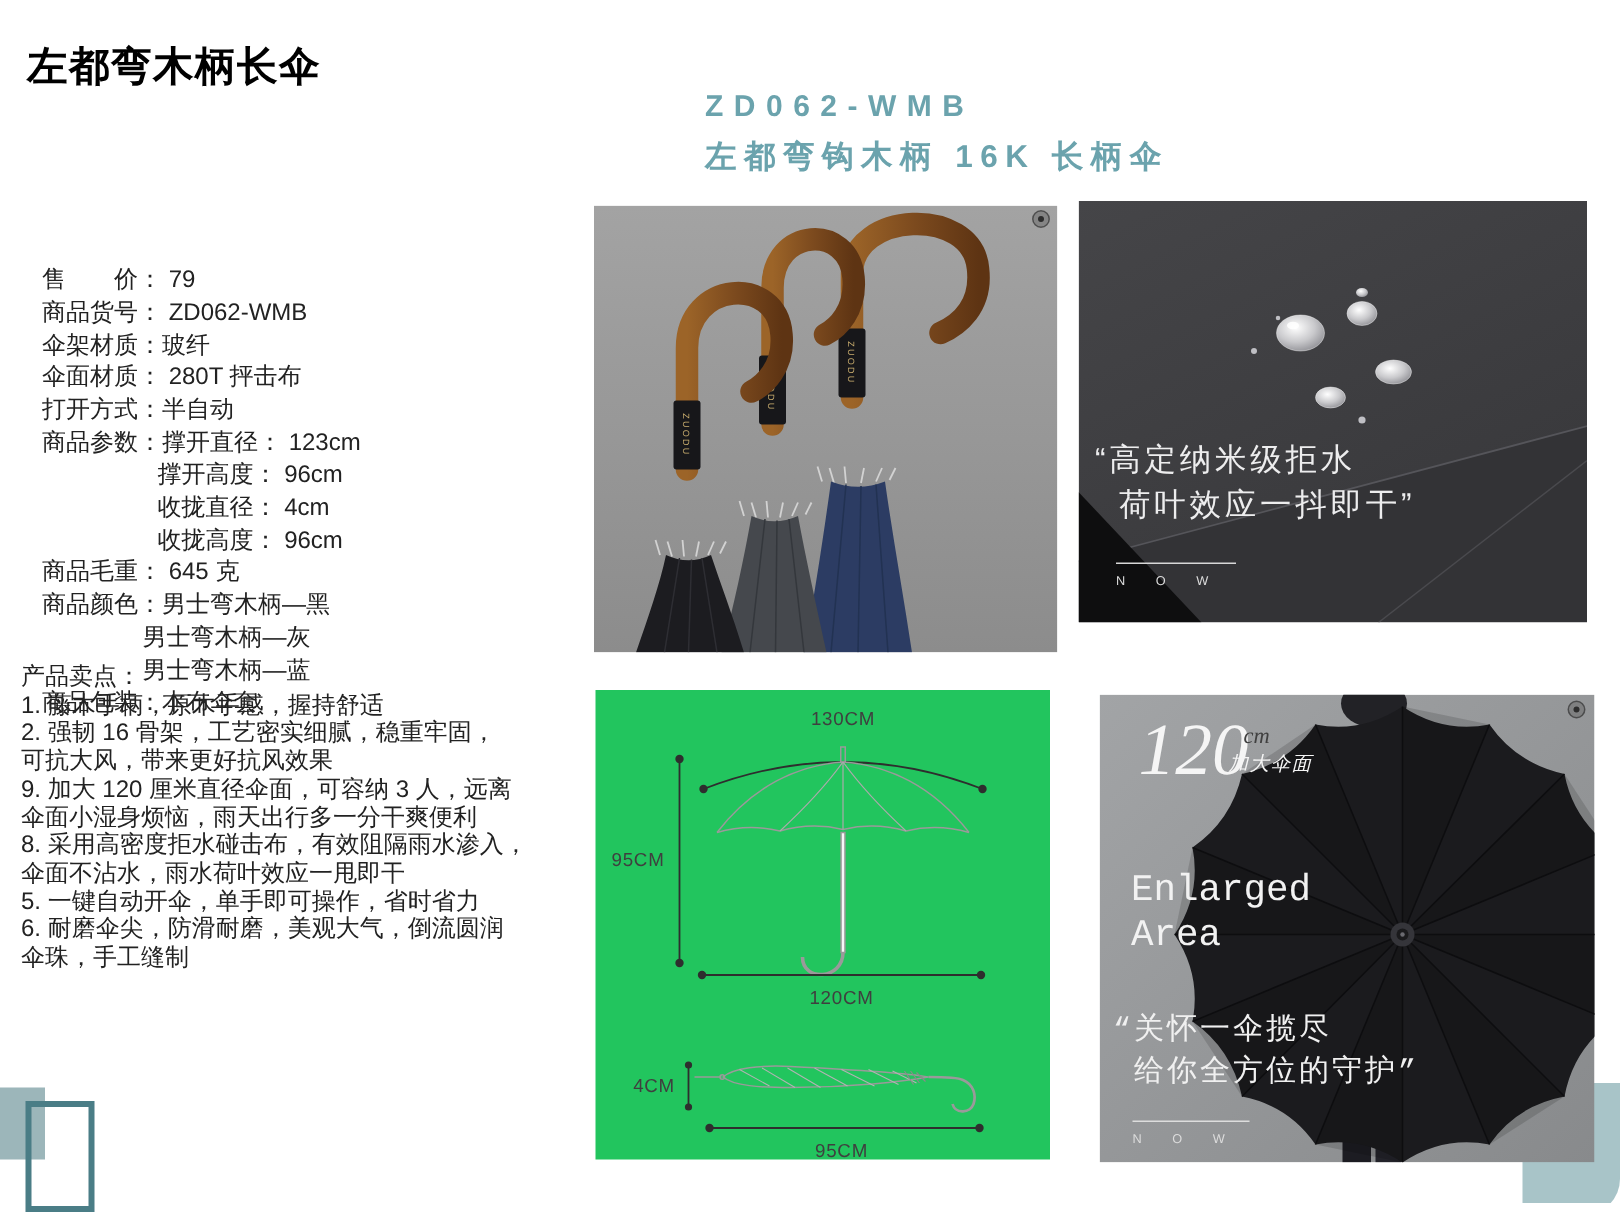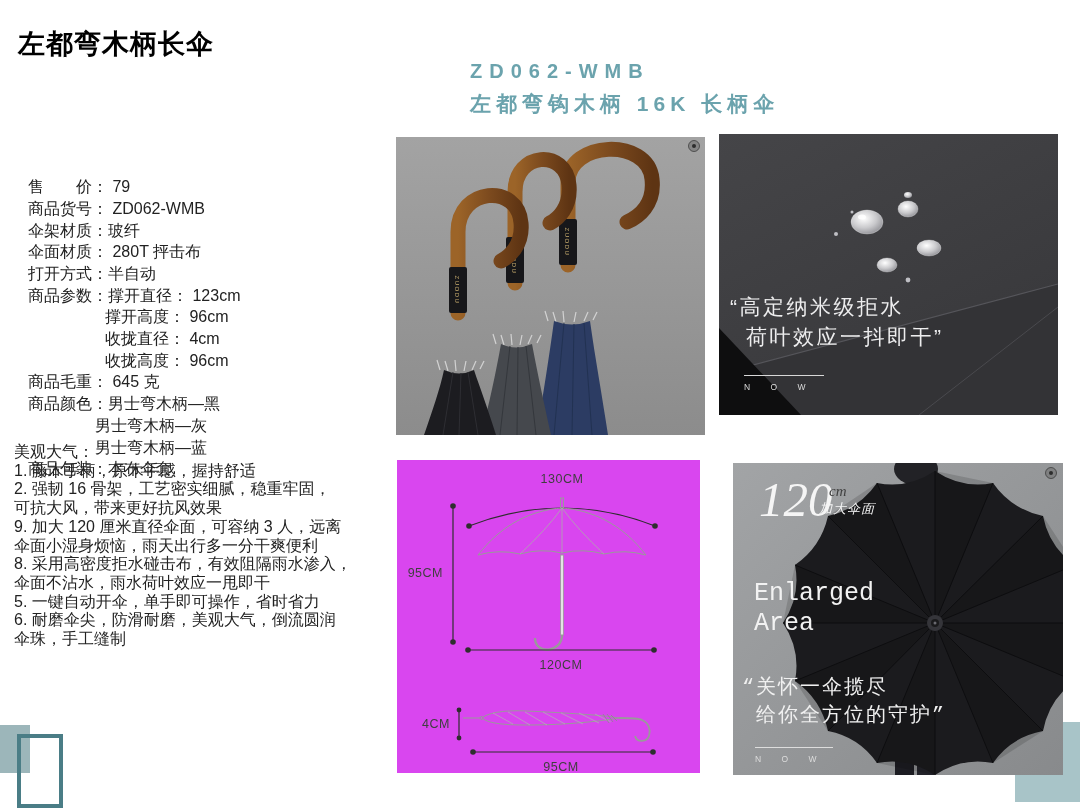--- a/index.html
+++ b/index.html
@@ -1,36 +1,36 @@
 <!DOCTYPE html>
 <html><head>
 <meta charset="utf-8">
 <style>
   html,body{margin:0;padding:0;background:#ffffff;}
   .page{position:relative;width:1080px;height:810px;background:#ffffff;overflow:hidden;
-        font-family:"Liberation Sans","DejaVu Sans",sans-serif;color:#1b1b1b;}
+        font-family:"Liberation Sans","DejaVu Sans",sans-serif;color:#1b1b1b;border-radius:24px;}
 
   
   .page-title{position:absolute;left:18px;top:26px;font-size:27px;font-weight:bold;color:#000;letter-spacing:1px;}
   .specs{position:absolute;left:28px;top:111px;font-size:16px;line-height:21.7px;color:#222;white-space:pre;}
   .spec-line[data-ind="1"]{padding-left:77px;}
   .spec-line[data-ind="2"]{padding-left:67px;}
   .selling{position:absolute;left:14px;top:443px;font-size:16px;line-height:18.7px;color:#222;width:370px;}
 
   
   .heading{position:absolute;left:470px;top:60px;font-weight:bold;}
   .heading .model{font-size:20px;letter-spacing:7px;margin-bottom:7px;}
   .heading .subtitle{font-size:21px;letter-spacing:5px;}
 
   
   .panel{position:absolute;overflow:hidden;}
   .panel svg{position:absolute;left:0;top:0;display:block;}
   .photo-handles{left:396px;top:137px;width:309px;height:298px;}
   .photo-water{left:719px;top:134px;width:339px;height:281px;}
-  .diagram{left:397px;top:460px;width:303px;height:313px;background:#d946ef;}
+  .diagram{left:397px;top:460px;width:303px;height:313px;background:#22c55e;}
   .photo-man{left:733px;top:463px;width:376px;height:312px;z-index:2;}
 
   .overlay{position:absolute;z-index:3;}
   .pw-quote{left:11px;top:158px;color:#ededee;font-size:21px;letter-spacing:2.5px;line-height:30px;}
   .pw-quote .l2{padding-left:16px;}
   .pw-divider{left:25px;top:241px;width:80px;height:1px;background:#d8d8d8;}
   .pw-now{left:25px;top:248px;font-size:8.5px;letter-spacing:9px;color:#dcdcdc;}
 
   .pm-num{left:26px;top:12px;font-family:"Liberation Serif","DejaVu Serif",serif;font-style:italic;
           font-size:49px;line-height:1;color:#f5f5f5;}
@@ -57,21 +57,21 @@
 
 <div class="page">
 
   <div class="page-title">左都弯木柄长伞</div>
 
   <div class="specs">
     
   <div class="spec-line" data-ind="0">售　　价： 79</div><div class="spec-line" data-ind="0">商品货号： ZD062-WMB</div><div class="spec-line" data-ind="0">伞架材质：玻纤</div><div class="spec-line" data-ind="0">伞面材质： 280T 抨击布</div><div class="spec-line" data-ind="0">打开方式：半自动</div><div class="spec-line" data-ind="0">商品参数：撑开直径： 123cm</div><div class="spec-line" data-ind="1">撑开高度： 96cm</div><div class="spec-line" data-ind="1">收拢直径： 4cm</div><div class="spec-line" data-ind="1">收拢高度： 96cm</div><div class="spec-line" data-ind="0">商品毛重： 645 克</div><div class="spec-line" data-ind="0">商品颜色：男士弯木柄—黑</div><div class="spec-line" data-ind="2">男士弯木柄—灰</div><div class="spec-line" data-ind="2">男士弯木柄—蓝</div><div class="spec-line" data-ind="0">商品包装：本布伞套</div></div>
 
   <div class="selling">
-    <div>美观大气：</div>
+    <div>产品卖点：</div>
     <div>
 
     <div class="sp-line">1. 藤木手柄，原木手感，握持舒适</div>
         <div class="sp-line">2. 强韧 16 骨架，工艺密实细腻，稳重牢固，</div>
         <div class="sp-line">可抗大风，带来更好抗风效果</div>
         <div class="sp-line">9. 加大 120 厘米直径伞面，可容纳 3 人，远离</div>
         <div class="sp-line">伞面小湿身烦恼，雨天出行多一分干爽便利</div>
         <div class="sp-line">8. 采用高密度拒水碰击布，有效阻隔雨水渗入，</div>
         <div class="sp-line">伞面不沾水，雨水荷叶效应一甩即干</div>
         <div class="sp-line">5. 一键自动开伞，单手即可操作，省时省力</div>

